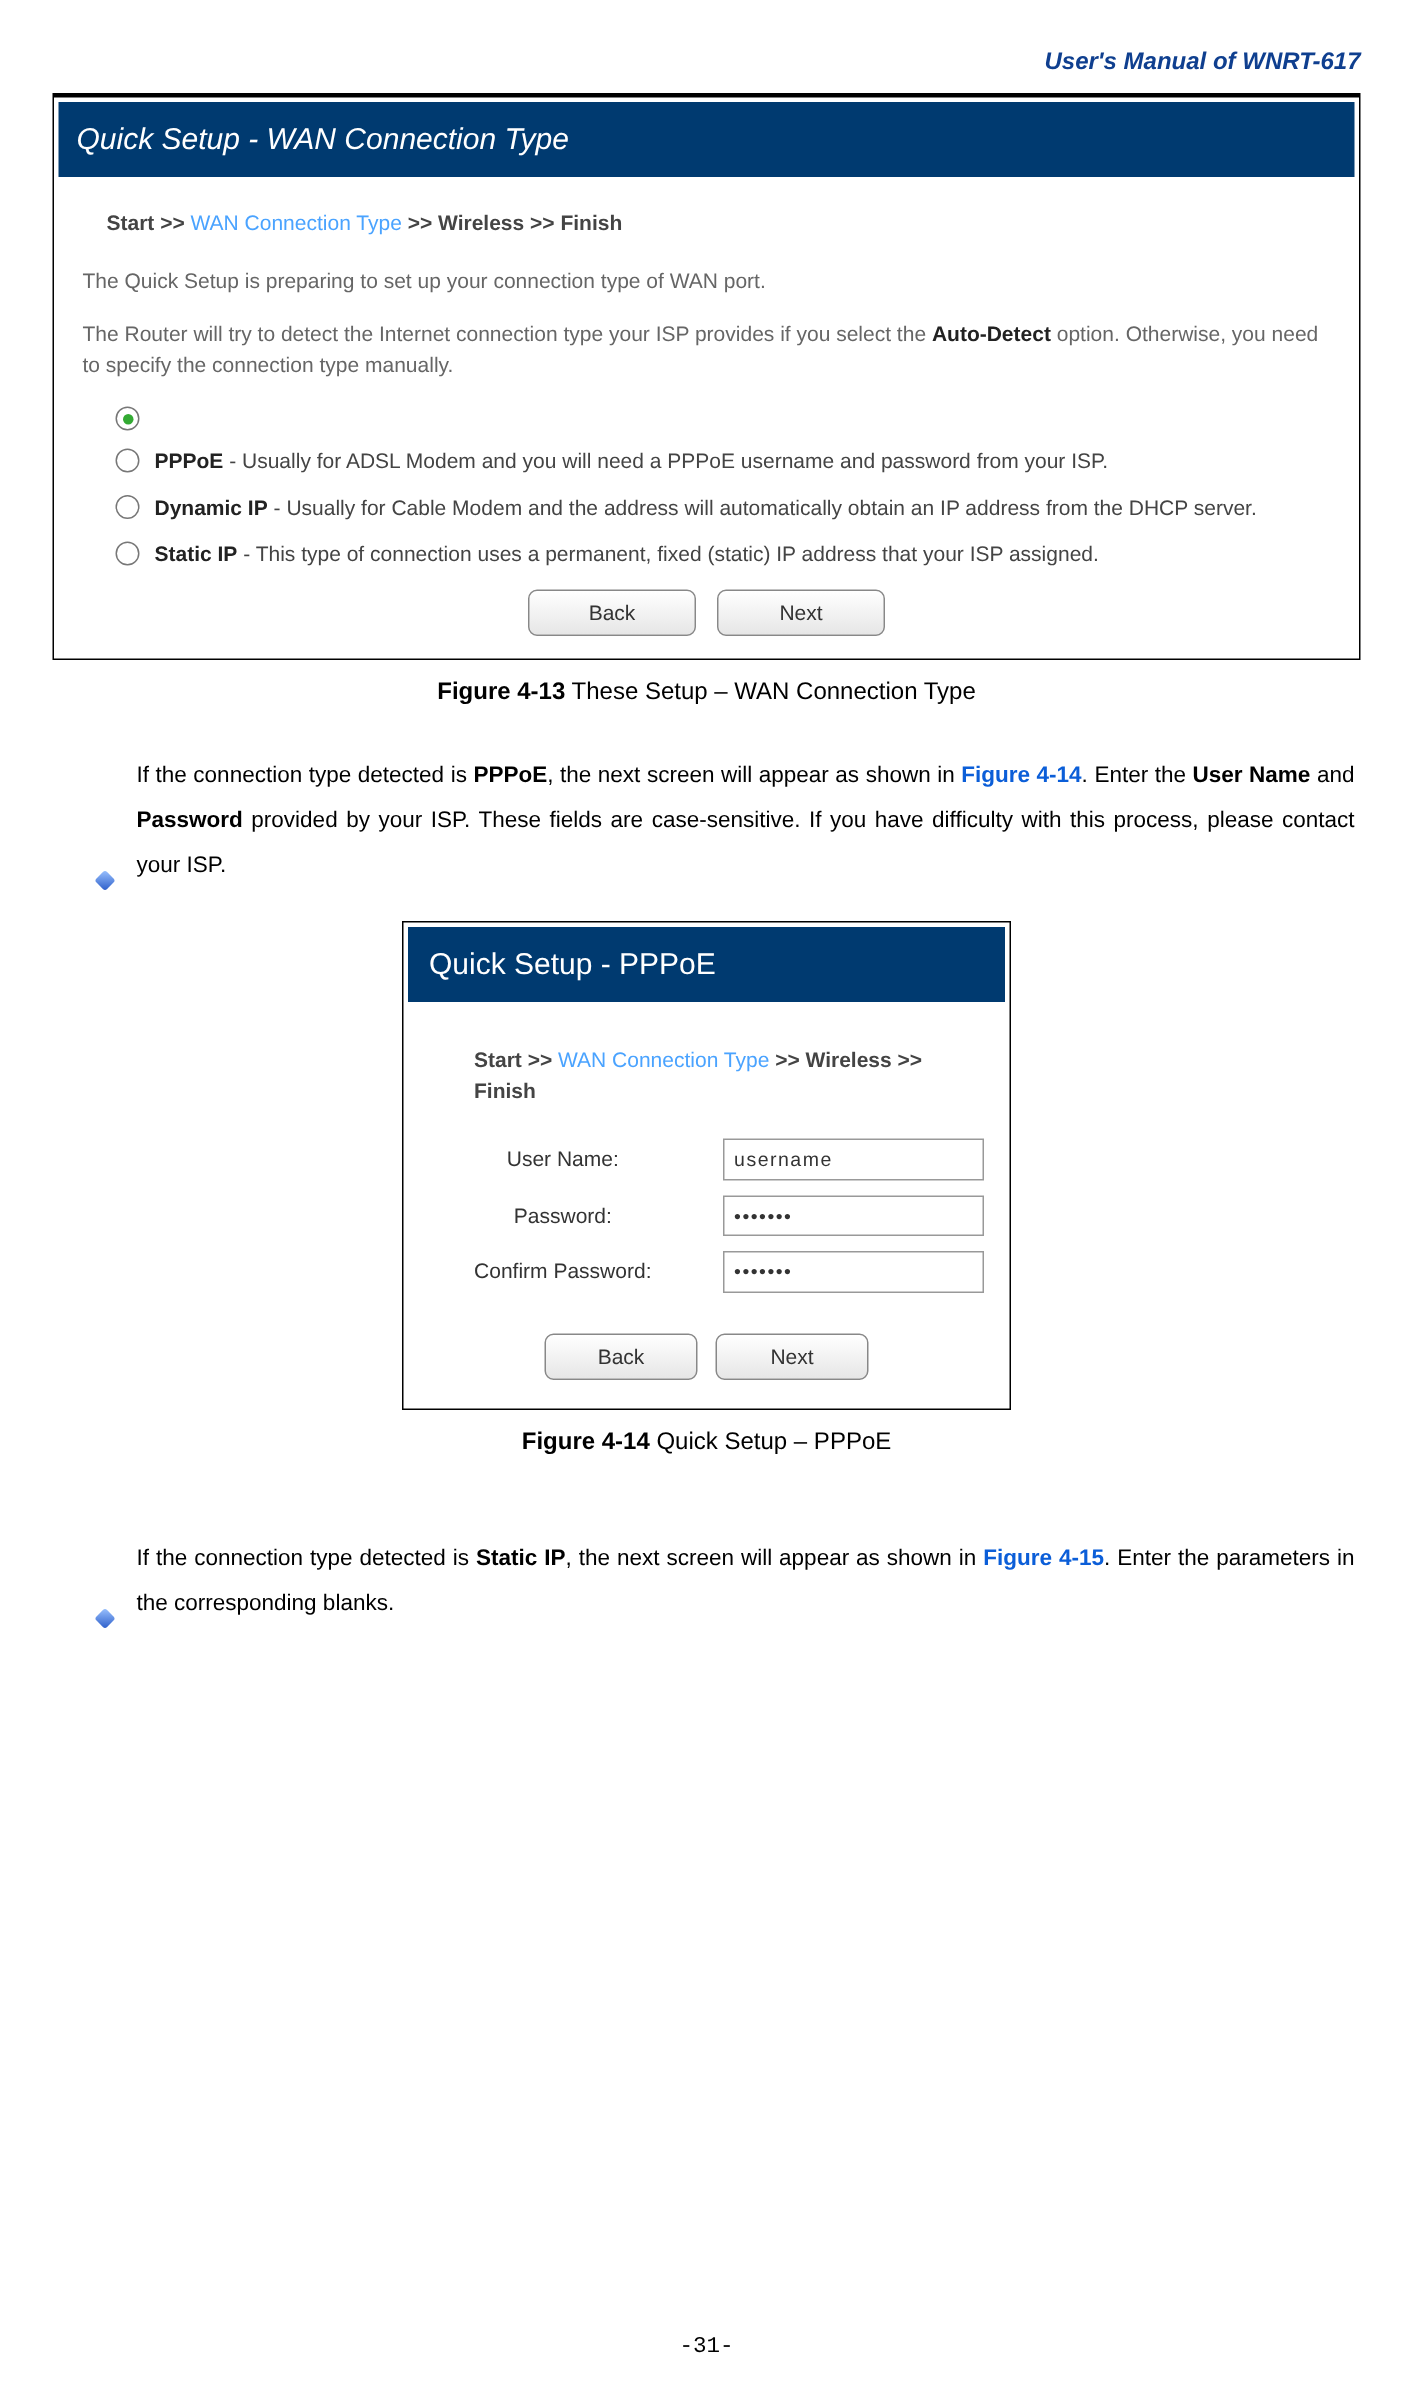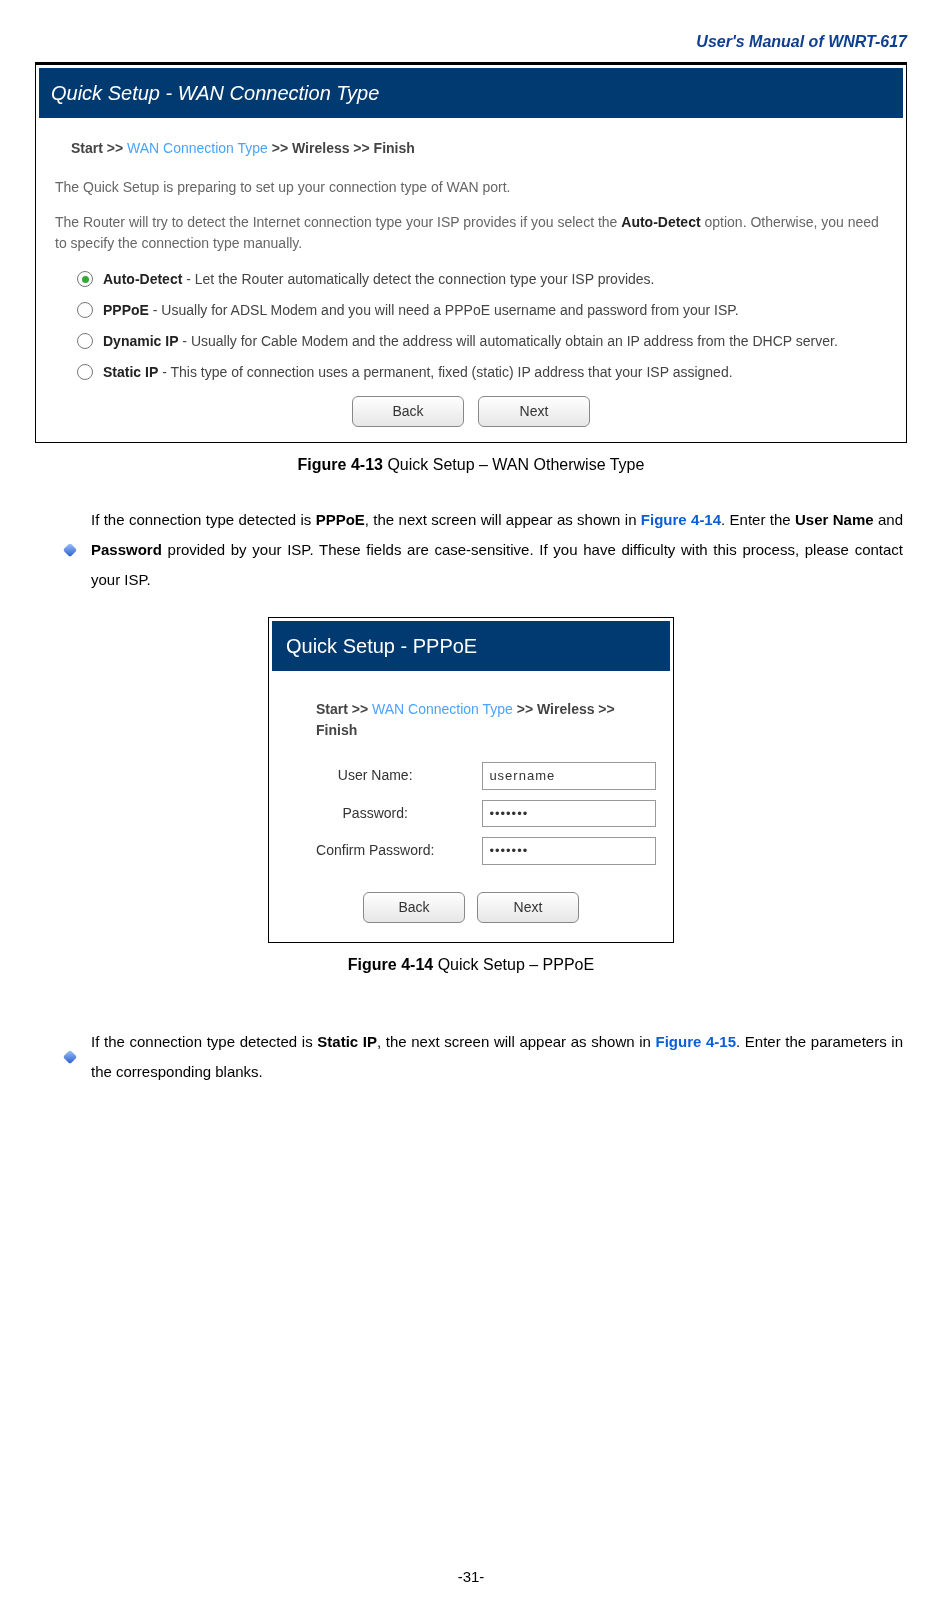--- a/index.html
+++ b/index.html
@@ -117,21 +117,21 @@
     width: 10px; height: 10px;
     background: linear-gradient(135deg,#9cc3ff,#2a5cc9);
     border-radius: 2px;
     transform: rotate(45deg);
     margin-right: 16px;
     vertical-align: middle;
     flex: 0 0 auto;
   }
   .bullet-row {
     display: flex;
-    align-items: center;
+    align-items: flex-end;
   }
   .bullet-row .txt { flex: 1; }
   .figref { color: #0b5ed8; font-weight: bold; }
 
   
   .shot2-wrap {
     margin: 0 auto 10px auto;
     width: 406px;
   }
   .shot2 {
@@ -181,23 +181,24 @@
     display: flex;
     justify-content: center;
     gap: 12px;
     padding: 22px 0 8px 0;
   }
   .shot2-buttons .ui-btn { width: 100px; }
 
   .pagenum {
     position: absolute;
     left: 0; right: 0;
-    bottom: 10px;
+    bottom: 22px;
     text-align: center;
     font-size: 15px;
+    font-family: Liberation Mono, monospace;
   }
 </style>
 </head>
 <body>
 
 
 
 <div class="doc-header">User's Manual of WNRT-617</div>
 
 
@@ -207,21 +208,20 @@
     <div class="breadcrumb">
       <span>Start &gt;&gt; </span><span class="active">WAN Connection Type</span><span> &gt;&gt; Wireless &gt;&gt; Finish</span>
     </div>
     <div class="shot-text">The Quick Setup is preparing to set up your connection type of WAN port.</div>
     <div class="shot-text">
       <span>The Router will try to detect the Internet connection type your ISP provides if you select the </span><b style="color:#222">Auto-Detect</b><span> option. Otherwise, you need to specify the connection type manually.</span>
     </div>
 
     <div class="opt-row">
       <span class="radio selected"></span>
-      <span class="lbl"><b>Auto-Detect</b><span> - Let the Router automatically detect the connection type your ISP provides.</span></span>
     </div>
     <div class="opt-row">
       <span class="radio"></span>
       <span class="lbl"><b>PPPoE</b><span> - Usually for ADSL Modem and you will need a PPPoE username and password from your ISP.</span></span>
     </div>
     <div class="opt-row">
       <span class="radio"></span>
       <span class="lbl"><b>Dynamic IP</b><span> - Usually for Cable Modem and the address will automatically obtain an IP address from the DHCP server.</span></span>
     </div>
     <div class="opt-row">
@@ -230,21 +230,21 @@
     </div>
 
     <div class="shot-buttons">
       <div class="ui-btn">Back</div>
       <div class="ui-btn">Next</div>
     </div>
   </div>
 </div>
 
 <div class="caption">
-  <b>Figure 4-13</b><span>    Quick Setup – WAN Otherwise Type</span>
+  <b>Figure 4-13</b><span>    These Setup – WAN Connection Type</span>
 </div>
 
 
 <div class="bullet-sec">
   <div class="bullet-row">
     <span class="bul"></span>
     <span class="txt">
       <span>If the connection type detected is </span><b>PPPoE</b><span>, the next screen will appear as shown in </span><span class="figref">Figure 4-14</span><span>. Enter the </span><b>User Name</b><span> and </span><b>Password</b><span> provided by your ISP. These fields are case-sensitive. If you have difficulty with this process, please contact your ISP.</span>
     </span>
   </div>

